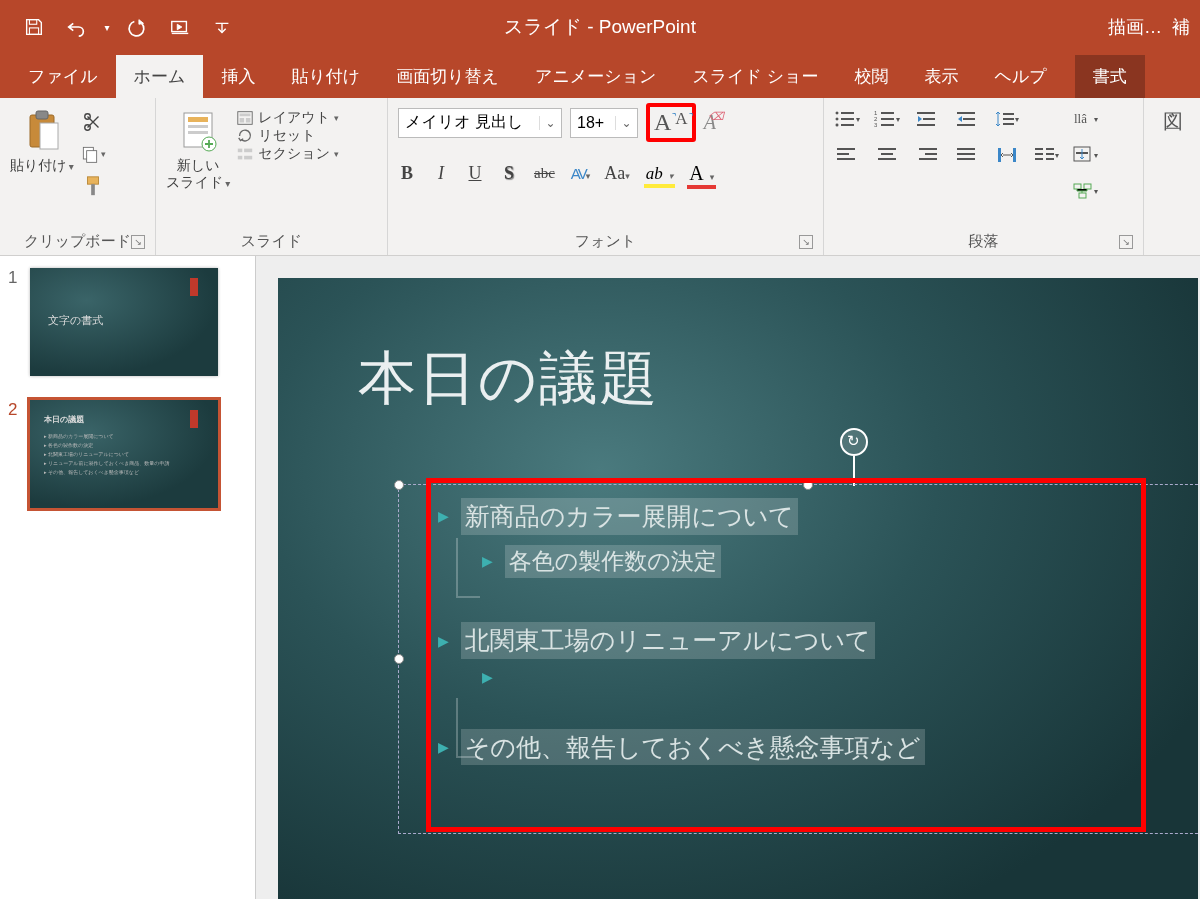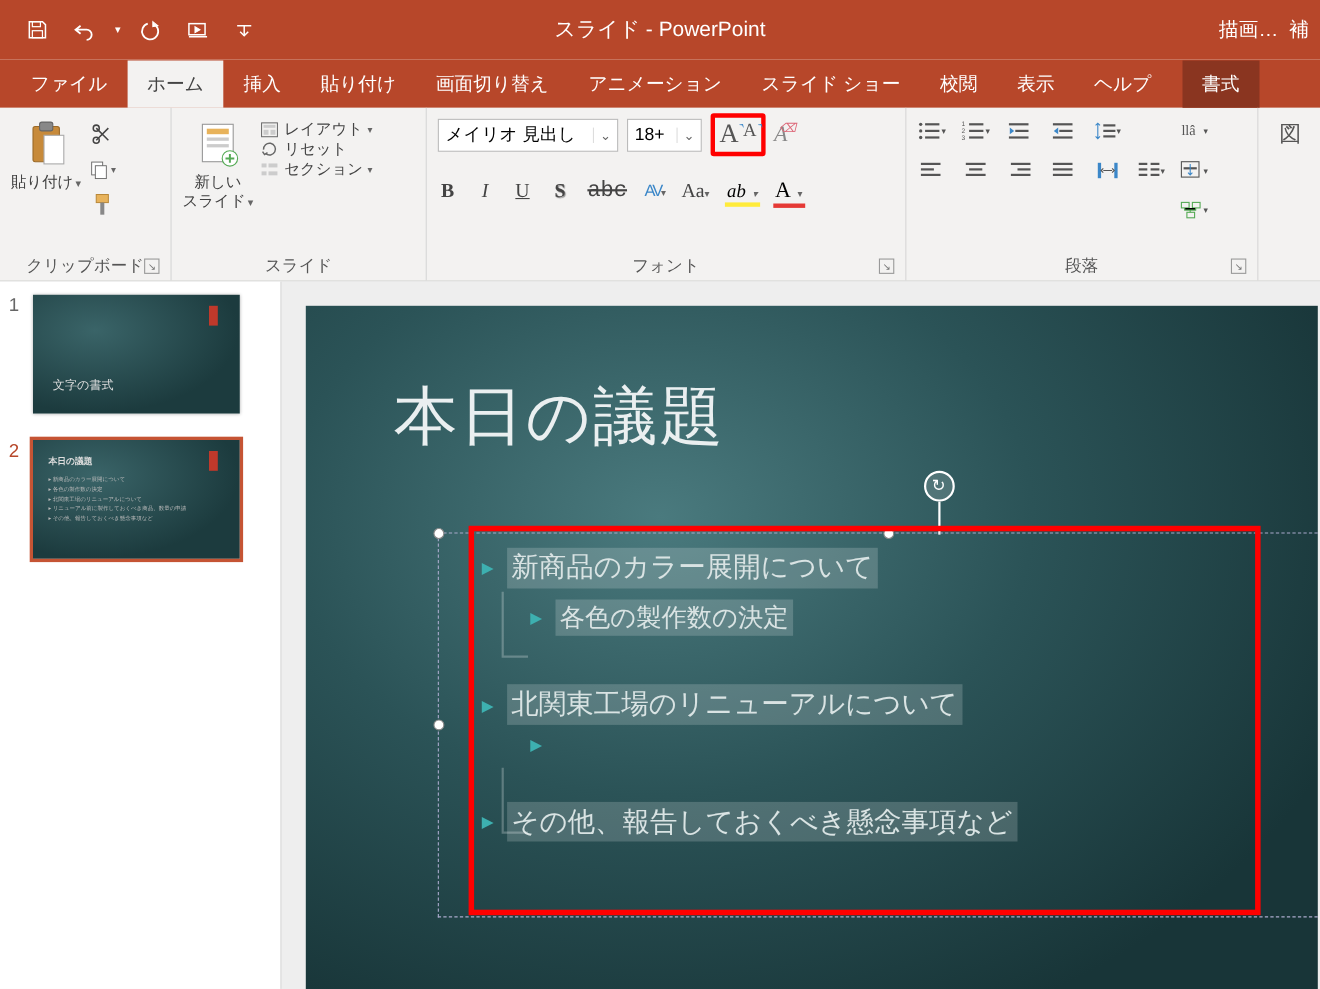--- a/index.html
+++ b/index.html
@@ -53,21 +53,21 @@
   .grow-a::after, .shrink-a::after { content: "›"; color: #3b87c8; position: absolute; top: -3px; right: -5px; font-size: 12px; transform: rotate(-55deg); }
   .clear-fmt { font-family: serif; font-style: italic; font-size: 20px; color: #888; cursor: pointer; position: relative; }
   .clear-fmt::after { content: "⌫"; color: #d67; font-size: 11px; position: absolute; top: -1px; right: -8px; }
 
   .font-row2 { display: flex; align-items: center; gap: 16px; margin-top: 14px; }
   .fmt-btn { font-size: 18px; color: #444; cursor: pointer; min-width: 18px; text-align: center; font-family: "Times New Roman", serif; }
   .fmt-btn.bold { font-weight: bold; }
   .fmt-btn.italic { font-style: italic; }
   .fmt-btn.underline { text-decoration: underline; }
   .fmt-btn.shadow { text-shadow: 1px 1px 1px #888; font-weight: bold; }
-  .fmt-btn.strike { text-decoration: line-through; font-size: 20px; font-family: Liberation Mono, monospace; }
+  .fmt-btn.strike { text-decoration: line-through; font-size: 15px; }
   .spacing-btn { color: #3b87c8; font-size: 15px; letter-spacing: -2px; cursor: pointer; }
   .highlight-color { position: relative; font-style: italic; font-family: serif; font-size: 17px; cursor: pointer; }
   .highlight-color::after { content: ""; position: absolute; left: -2px; right: -2px; bottom: -4px; height: 4px; background: #ffeb3b; }
   .font-color { position: relative; font-family: serif; font-size: 20px; cursor: pointer; }
   .font-color::after { content: ""; position: absolute; left: -2px; right: -2px; bottom: -4px; height: 4px; background: #e53935; }
 
   
   .para-grid { display: flex; flex-direction: column; gap: 12px; padding-top: 4px; }
   .para-row { display: flex; gap: 14px; }
   .pbtn { width: 26px; height: 24px; display: flex; align-items: center; justify-content: center; cursor: pointer; color: #555; }
@@ -77,21 +77,21 @@
 
   
   .workarea { display: flex; height: calc(899px - 54px - 44px - 158px); background: #eee; }
   .thumbpane { width: 256px; background: #fff; border-right: 1px solid #ccc; padding: 12px 8px; overflow: hidden; }
   .thumb-wrap { display: flex; align-items: flex-start; gap: 6px; margin-bottom: 24px; }
   .thumb-num { font-size: 17px; color: #666; width: 16px; }
   .thumb-num.sel { color: #b7472a; }
   .thumb { width: 188px; height: 108px; background: radial-gradient(ellipse at 30% 30%, #3a6468, #1c3b3e 70%); position: relative; box-shadow: 0 0 3px rgba(0,0,0,0.3); }
   .thumb.sel { outline: 3px solid #c55434; }
   .thumb .accent { position: absolute; top: 10px; right: 20px; width: 8px; height: 18px; background: #c0392b; }
-  .thumb .t1 { position: absolute; top: 45px; left: 18px; color: #ddd; font-size: 11px; margin-top: 30px; }
+  .thumb .t1 { position: absolute; top: 45px; left: 18px; color: #ddd; font-size: 11px; }
   .thumb .t2a { position: absolute; top: 14px; left: 14px; color: #ddd; font-size: 8px; font-weight: bold; }
   .thumb .t2b { position: absolute; top: 32px; left: 14px; right: 14px; color: #bbb; font-size: 5px; line-height: 1.8; }
 
   .canvas-wrap { flex: 1; background: #eeeeee; padding: 22px 0 0 22px; position: relative; overflow: hidden; }
   .slide-canvas { width: 920px; height: 640px; background: radial-gradient(ellipse at 35% 30%, #4a7a7e 0%, #2b5357 40%, #183538 80%); position: relative; }
   .slide-title { position: absolute; top: 62px; left: 80px; font-size: 58px; color: #eaeff0; font-weight: 300; letter-spacing: 2px; }
 
   .rotate-handle { position: absolute; top: 150px; left: 562px; width: 28px; height: 28px; border: 2px solid #fff; border-radius: 50%; background: rgba(255,255,255,0.15); cursor: pointer; }
   .rotate-handle::before { content: "↻"; color: #fff; position: absolute; top: 2px; left: 5px; font-size: 15px; }
   .rotate-stem { position: absolute; top: 178px; left: 575px; width: 2px; height: 30px; background: #fff; }

